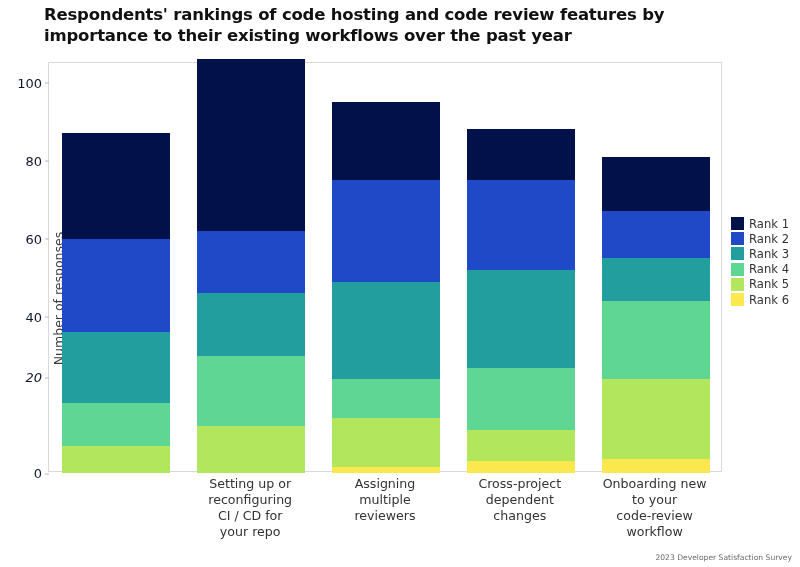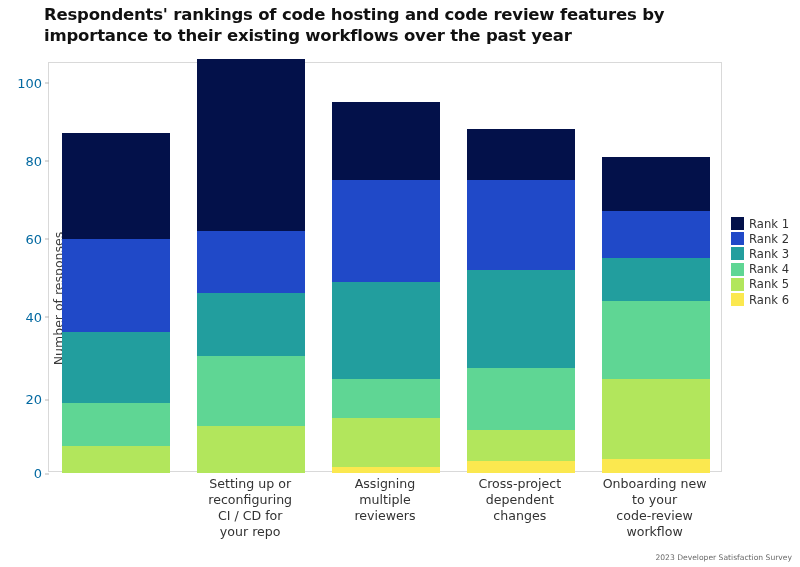--- a/index.html
+++ b/index.html
@@ -57,21 +57,21 @@
     font-size: 12.5px;
     color: #3a3a3a;
     white-space: nowrap;
   }
   .y-tick {
     position: absolute;
     right: 100%;
     transform: translateY(-50%);
     padding-right: 7px;
     font-size: 13px;
-    color: #0369a1;
+    color: #0f172a;
     white-space: nowrap;
   }
   .y-tick::after {
     content: "";
     position: absolute;
     right: 0;
     top: 50%;
     width: 4px;
     height: 1px;
     background: #b5b5b5;
@@ -149,21 +149,21 @@
 <body>
 
 <div id="chart-root">
 
   <div class="chart-title">Respondents' rankings of code hosting and code review features by importance to their existing workflows over the past year</div>
 
   <div class="plot-frame">
     <div class="y-axis-label">Number of responses</div>
     <div id="y-ticks">
         <div class="y-tick" style="top: 410px;">0</div>
-        <div class="y-tick" style="top: 336px;">20</div>
+        <div class="y-tick" style="top: 314px; font-style: italic;">20</div>
         <div class="y-tick" style="top: 253.81px;">40</div>
         <div class="y-tick" style="top: 175.714px;">60</div>
         <div class="y-tick" style="top: 97.619px;">80</div>
         <div class="y-tick" style="top: 19.5238px;">100</div>
       </div>
     <div class="bars-layer" id="bars-layer">
         <div class="bar-group" style="left: 13.48px; width: 107.84px;">
           <div class="bar-seg" title="Rank 5: 7" style="background: rgb(178, 230, 92); top: 382.667px; height: 27.3333px;"></div>
           <div class="bar-seg" title="Rank 4: 11" style="background: rgb(95, 214, 148); top: 339.714px; height: 42.9524px;"></div>
           <div class="bar-seg" title="Rank 3: 18" style="background: rgb(34, 158, 158); top: 269.429px; height: 70.2857px;"></div>

